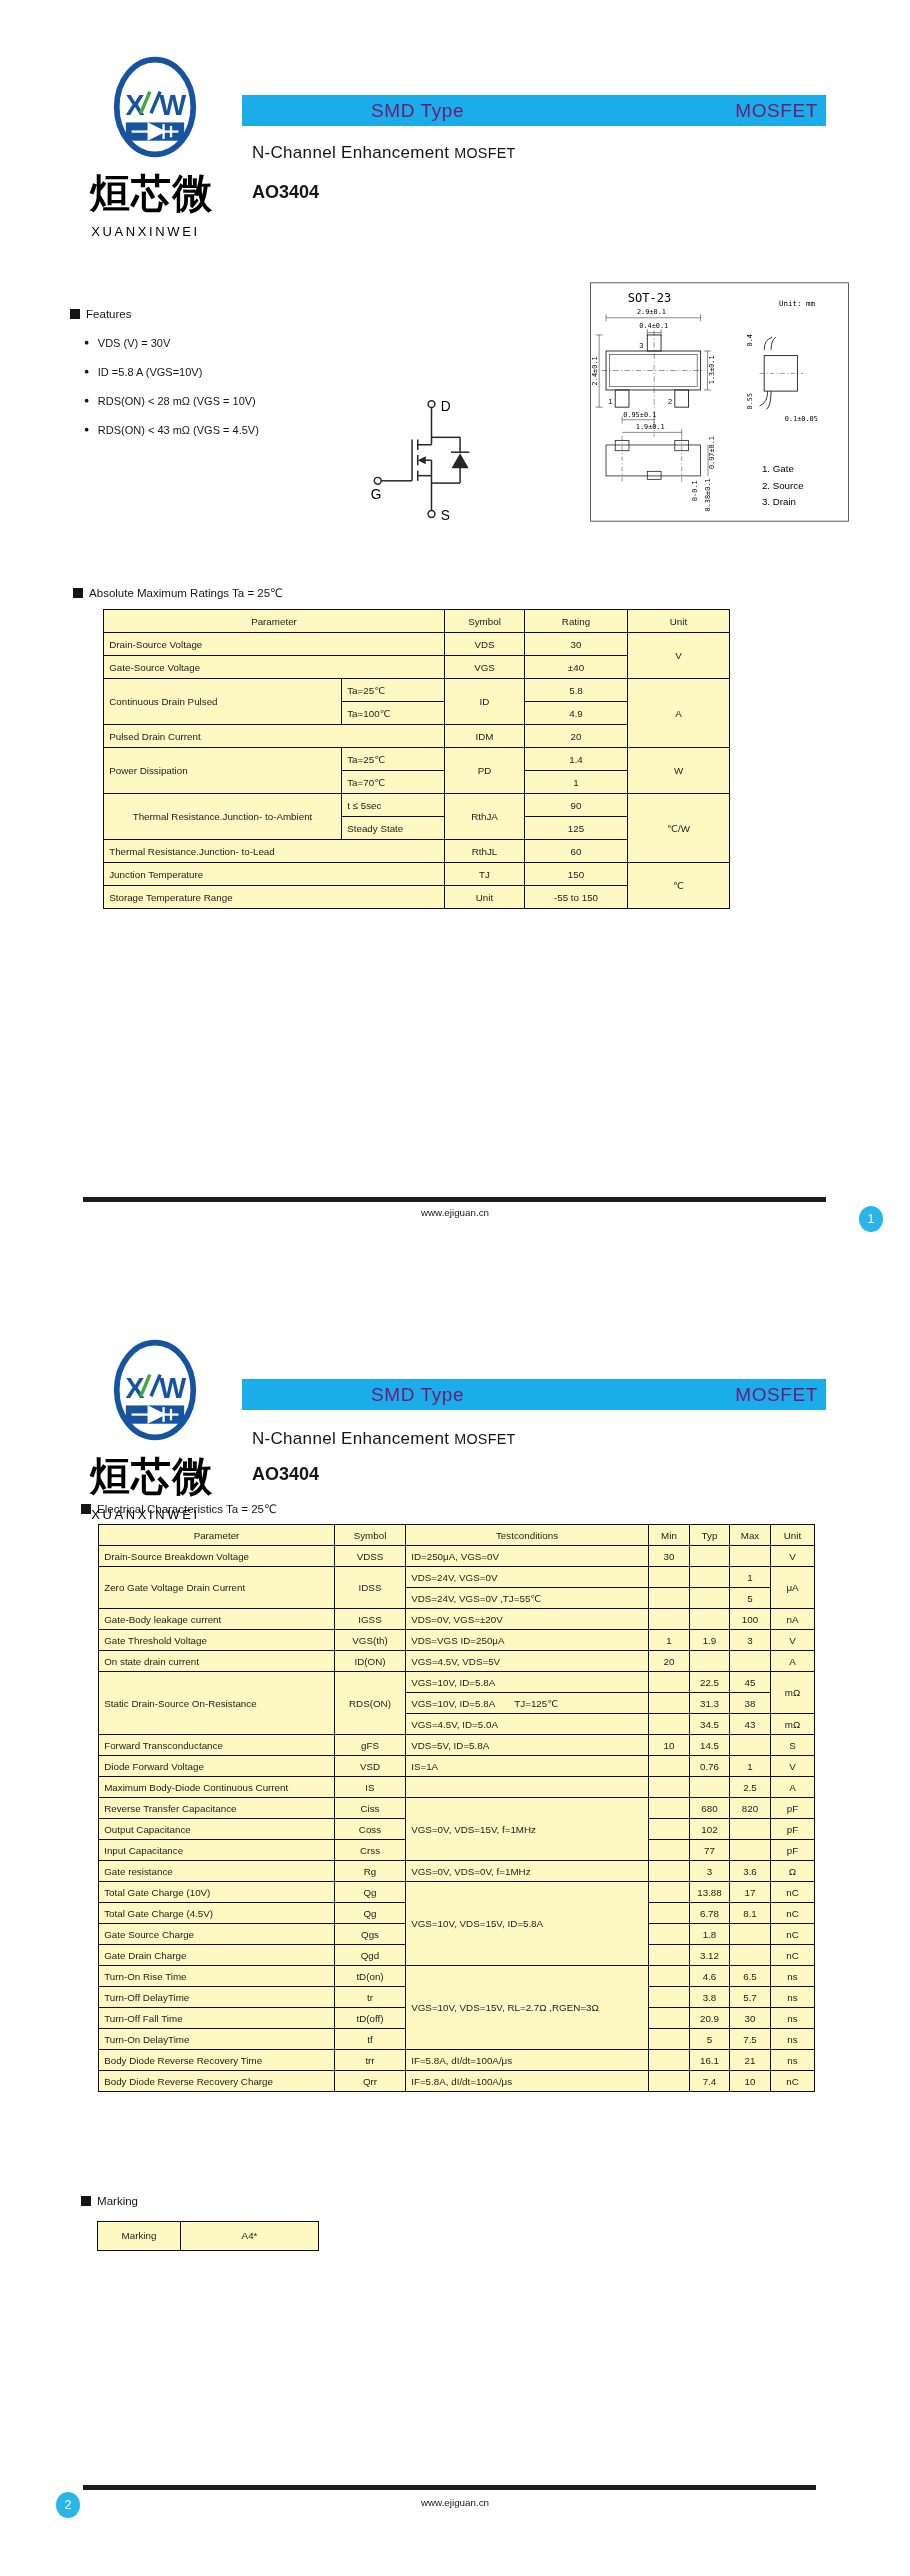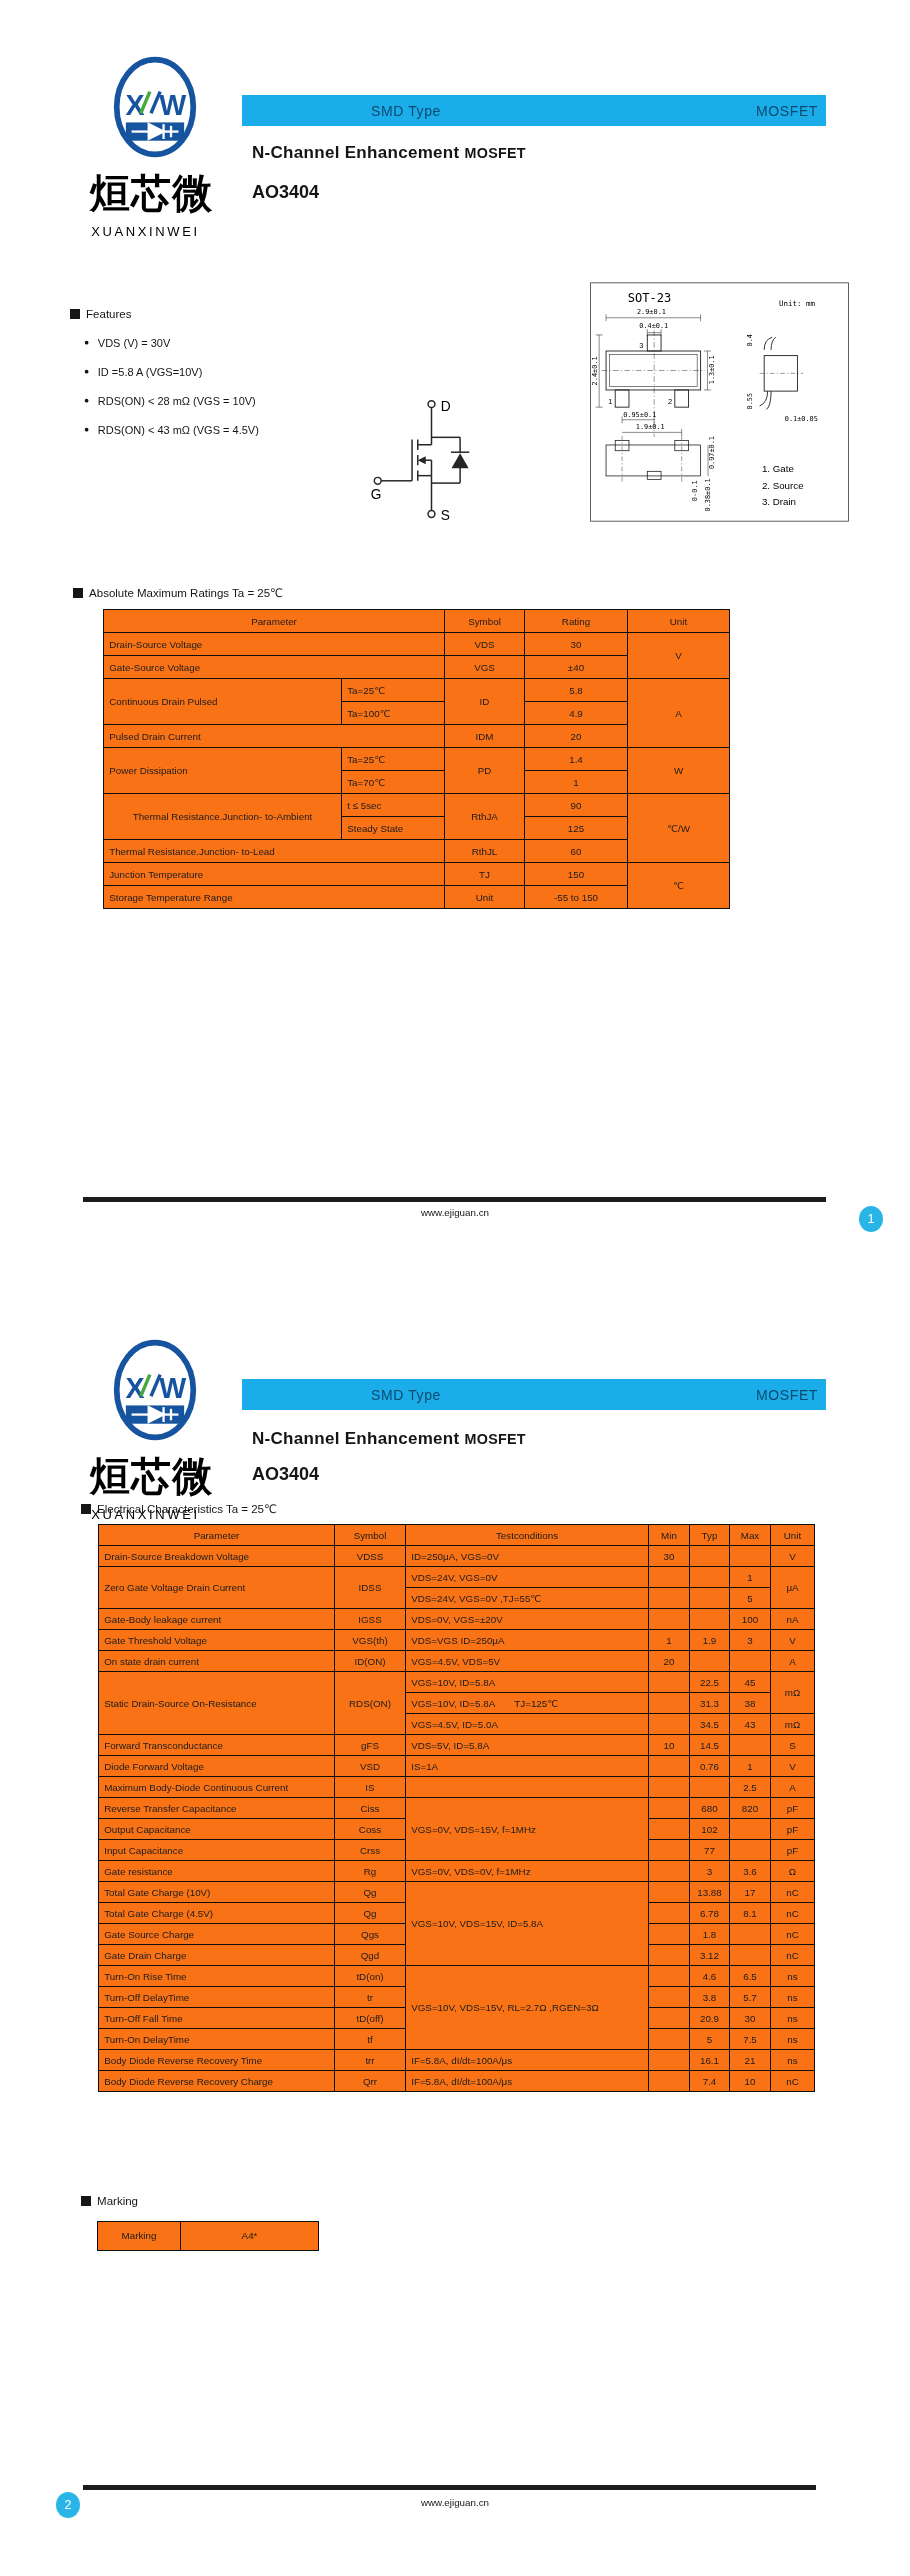--- a/index.html
+++ b/index.html
@@ -2,40 +2,40 @@
 <html style="font-size:9.2px"><head>
 <meta charset="utf-8">
 <style>
   html,body{margin:0;padding:0}
   body{width:910px;height:2576px;position:relative;background:#ffffff;
        font-family:"Liberation Sans","DejaVu Sans",sans-serif;color:#151515;overflow:hidden}
   section{position:absolute;left:0;top:0;width:910px;height:2576px}
   .abs{position:absolute}
 
   
-  .bar{background:#1badea;color:#0c4a6e;display:flex;align-items:center;justify-content:space-between;
-       font-size:14px;letter-spacing:0.6px}
+  .bar{background:#1badea;color:#701a75;display:flex;align-items:center;justify-content:space-between;
+       font-size:19px;letter-spacing:0.6px}
   .bar .left{padding-left:129px}
   .bar .right{padding-right:8px}
 
-  .doc-title{font-weight:bold;font-size:17px;letter-spacing:0.3px}
+  .doc-title{font-weight:normal;font-size:17px;letter-spacing:0.3px}
   .doc-title .small{font-size:14.3px}
   .part-no{font-weight:bold;font-size:18px;text-align:left}
 
   
   .sec{display:flex;align-items:center;gap:6.3px;font-size:11.5px}
   .sq{width:9.8px;height:9.8px;background:#161616;flex:0 0 auto}
 
   
   ul.features{list-style:none;margin:0;padding:0}
   ul.features li{display:flex;align-items:center;gap:8.6px;height:29px;font-size:11px}
   ul.features .dot{font-size:8.6px;line-height:1}
 
   
-  table.t{border-collapse:collapse;table-layout:fixed;background:#f97316}
+  table.t{border-collapse:collapse;table-layout:fixed;background:#fef9c3}
   table.t td{border:1.1px solid #0e0e0e;font-size:9.8px;text-align:center;padding:0 1.7px;
              color:#1b1b1b;overflow:hidden}
   table.t{border:1.7px solid #0e0e0e}
   table.t td.l{text-align:left;padding-left:5.2px}
   table.abs-t td{height:22px}
   table.ec-t td{height:20px}
   table.mk-t td{height:27.5px}
 
   .footer-line{background:#1c1c1c;height:5.2px}
   .footer-url{font-size:9.8px;text-align:center;width:910px}

